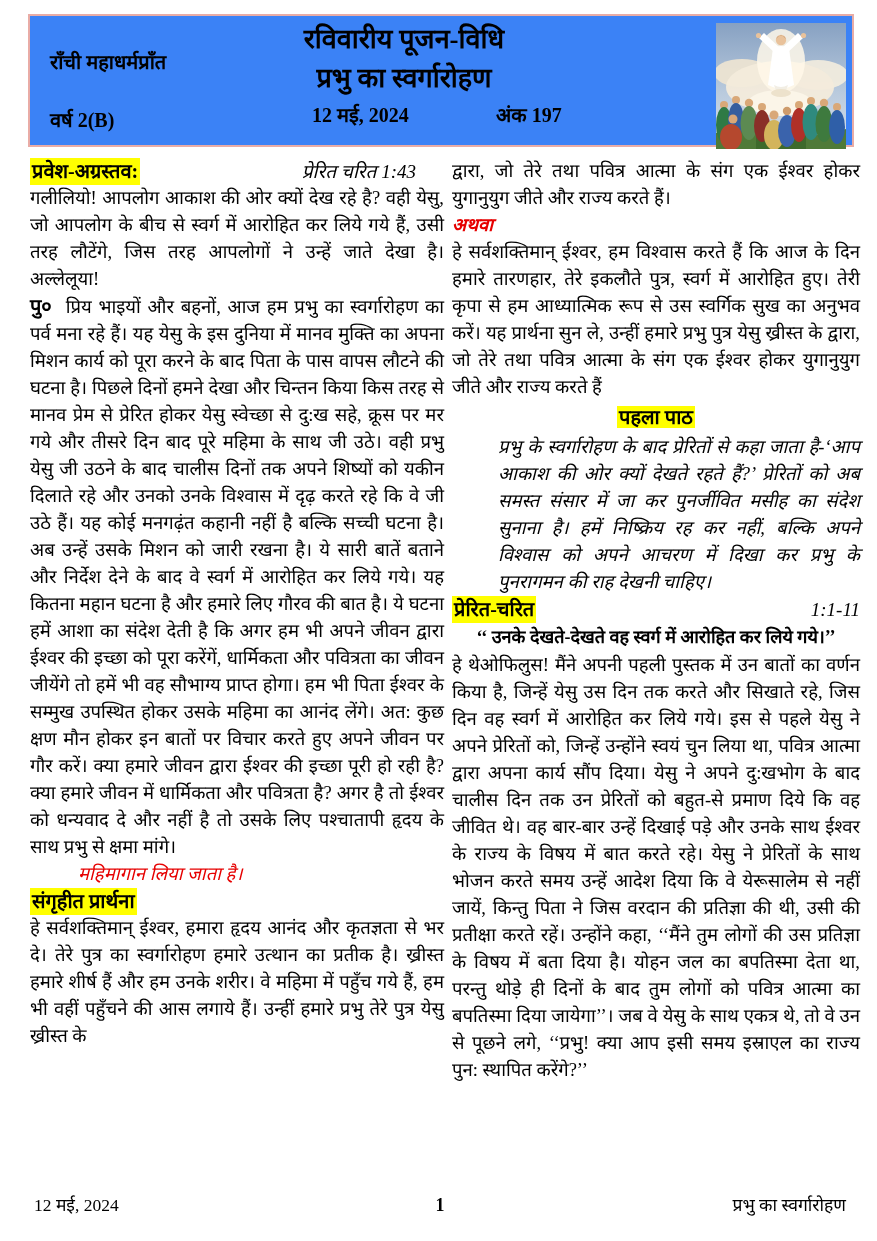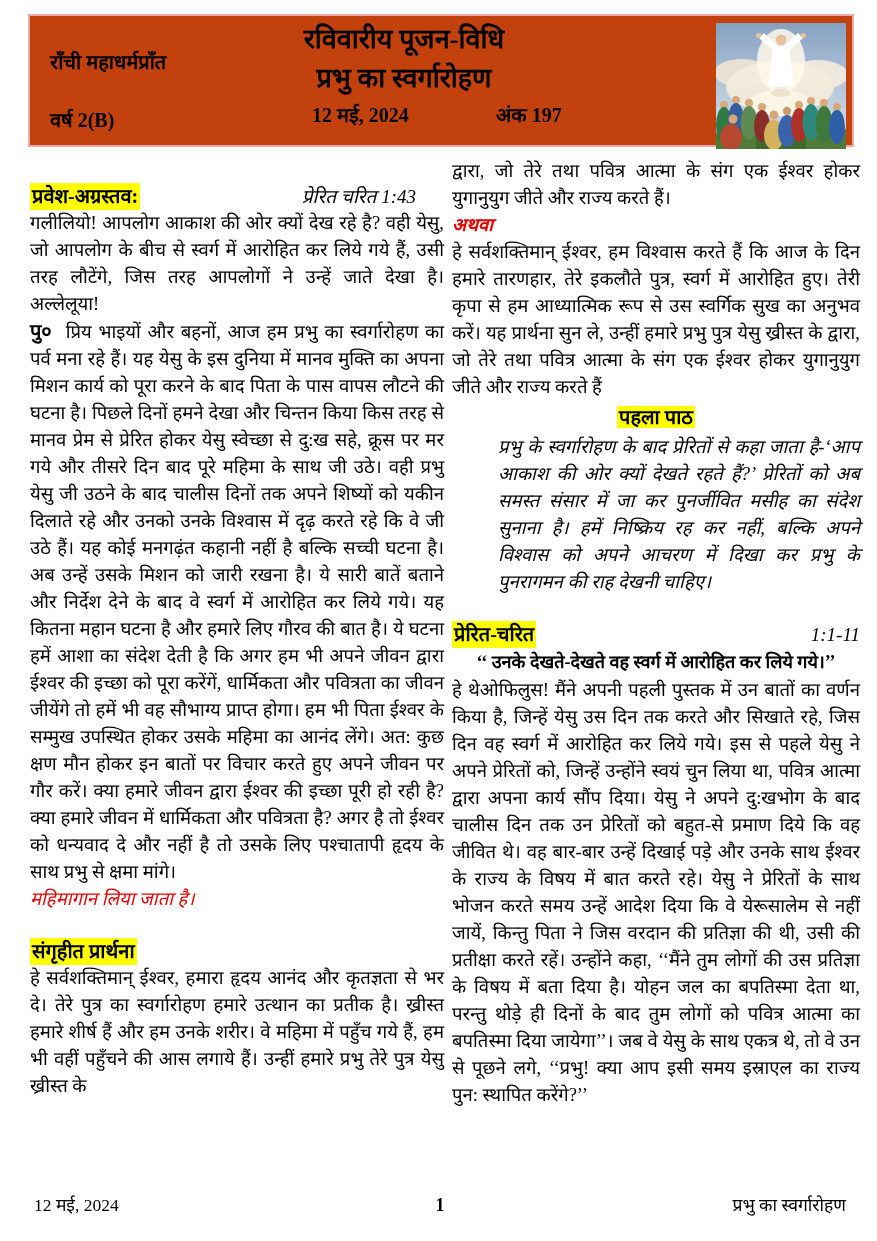--- a/index.html
+++ b/index.html
@@ -6,46 +6,46 @@
   body{
     width:877px;height:1241px;position:relative;background:#ffffff;
     font-family:"Liberation Serif","DejaVu Serif",serif;color:#000;
     -webkit-font-smoothing:antialiased;
   }
   .page{position:absolute;inset:0;overflow:hidden;background:#ffffff;}
 
   
   .header-box{
     position:absolute;left:28px;top:14px;width:826px;height:133px;
-    background:#c2410c;border:2px solid #E9ACA6;box-sizing:border-box;
+    background:#3b82f6;border:2px solid #E9ACA6;box-sizing:border-box;
   }
   .hdr-org{position:absolute;left:20px;top:32px;font-weight:bold;font-size:20px;white-space:nowrap;}
   .hdr-year{position:absolute;left:20px;top:90px;font-weight:bold;font-size:20px;white-space:nowrap;}
   .hdr-center{position:absolute;left:164px;top:4px;width:420px;text-align:center;}
   .hdr-title{font-weight:bold;font-size:27px;line-height:39px;white-space:nowrap;}
   .hdr-meta{position:relative;height:28px;margin-top:3px;font-weight:bold;font-size:20px;}
   .hdr-date{position:absolute;left:118px;white-space:nowrap;}
   .hdr-issue{position:absolute;left:302px;white-space:nowrap;}
   .hdr-image{position:absolute;left:686px;top:7px;width:130px;height:126px;}
   .hdr-image svg{display:block;width:100%;height:100%;}
 
   
   .content{
     position:absolute;left:30px;top:158px;width:818px;
     display:flex;gap:8px;font-size:18.5px;line-height:27px;
   }
   .col-left{width:414px;flex:none;}
   .col-right{width:408px;flex:none;}
   p{margin:0;text-align:justify;}
   .sect-row{display:flex;justify-content:space-between;align-items:baseline;}
-  .hl{background:#FFFF00;font-weight:bold;font-size:20px;padding:0 2px;margin-top:25px;}
+  .hl{background:#FFFF00;font-weight:bold;font-size:20px;padding:0 2px;}
   .italic{font-style:italic;margin-left:46px;}
   .ref{font-style:italic;padding-right:28px;font-size:19px;}
   .ref2{font-style:italic;font-size:19px;}
-  .rubric{font-style:italic;color:#E60000;}
+  .rubric{font-style:italic;color:#E60000;margin-left:48px;}
   .or-label{font-style:italic;font-weight:bold;color:#E60000;}
   .pu-label{font-weight:bold;margin-right:14px;font-size:20px;}
   .center-head{text-align:center;margin:3px 0 2px;}
   .quote{font-weight:bold;text-align:center;font-size:18px;margin:1px 0;}
 
   
   .footer{
     position:absolute;left:34px;top:1192px;width:812px;
     display:flex;align-items:baseline;font-size:17.5px;
   }

